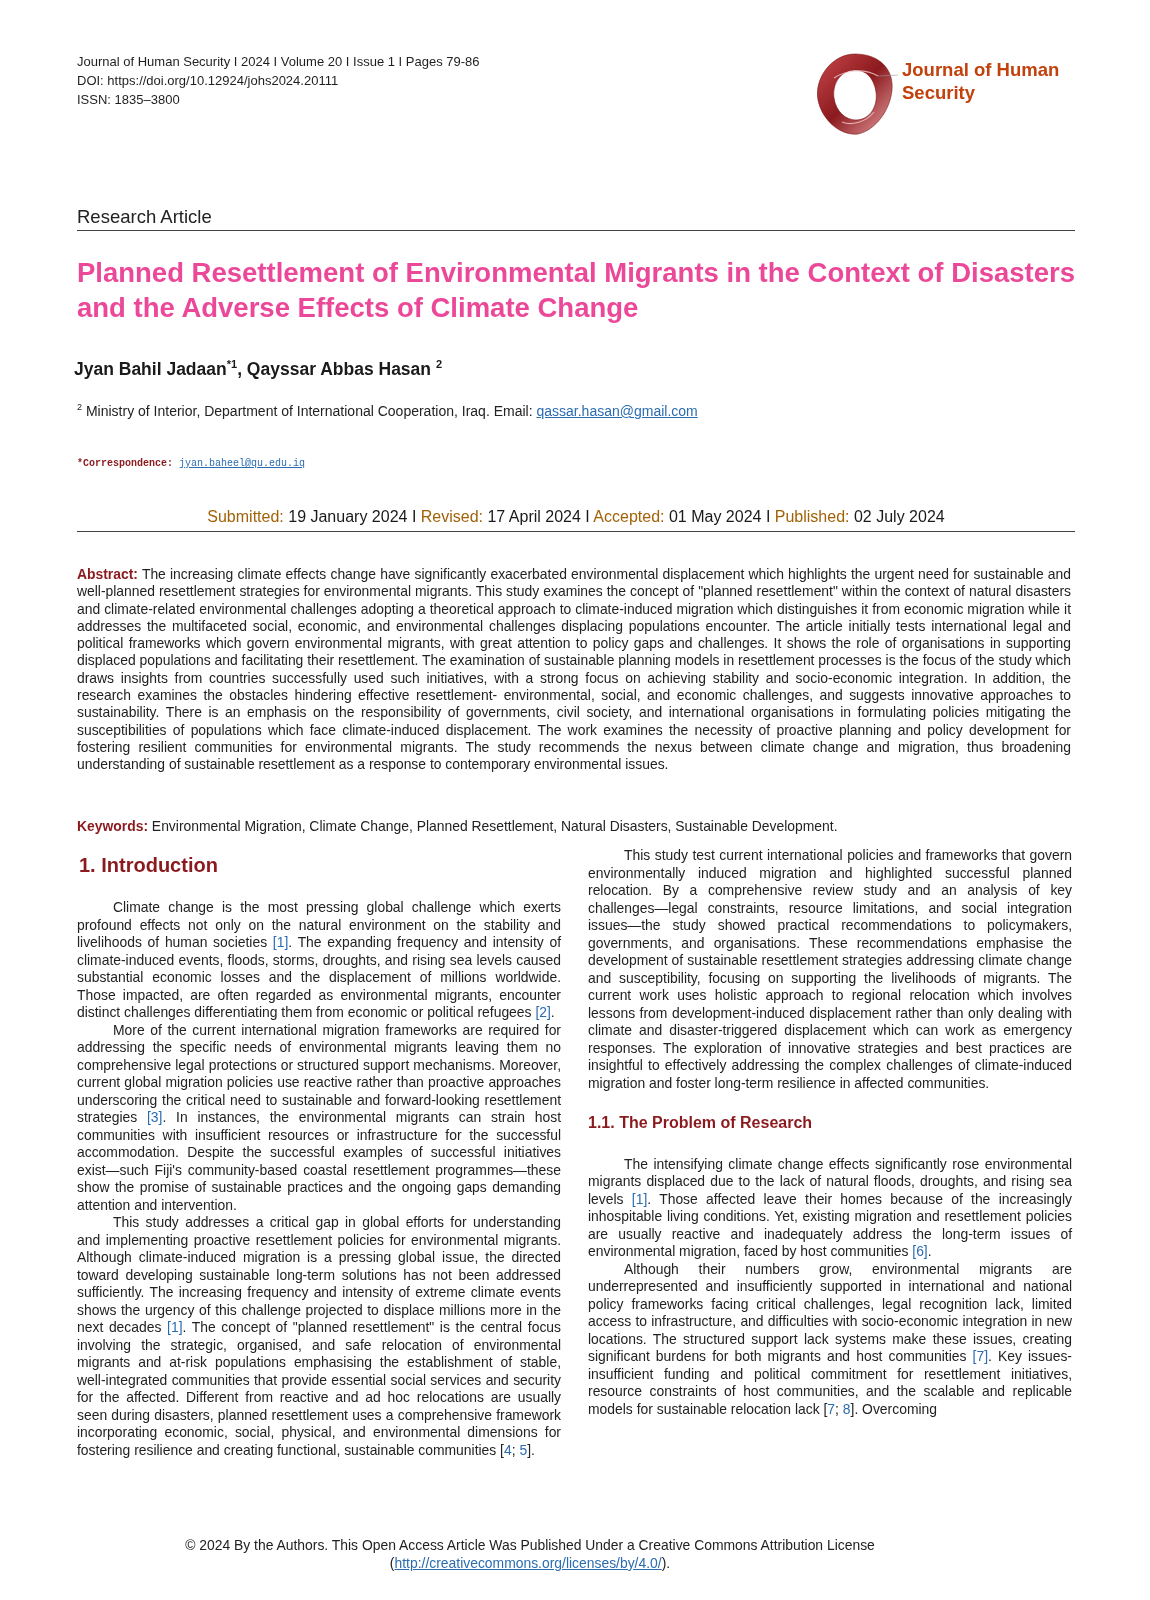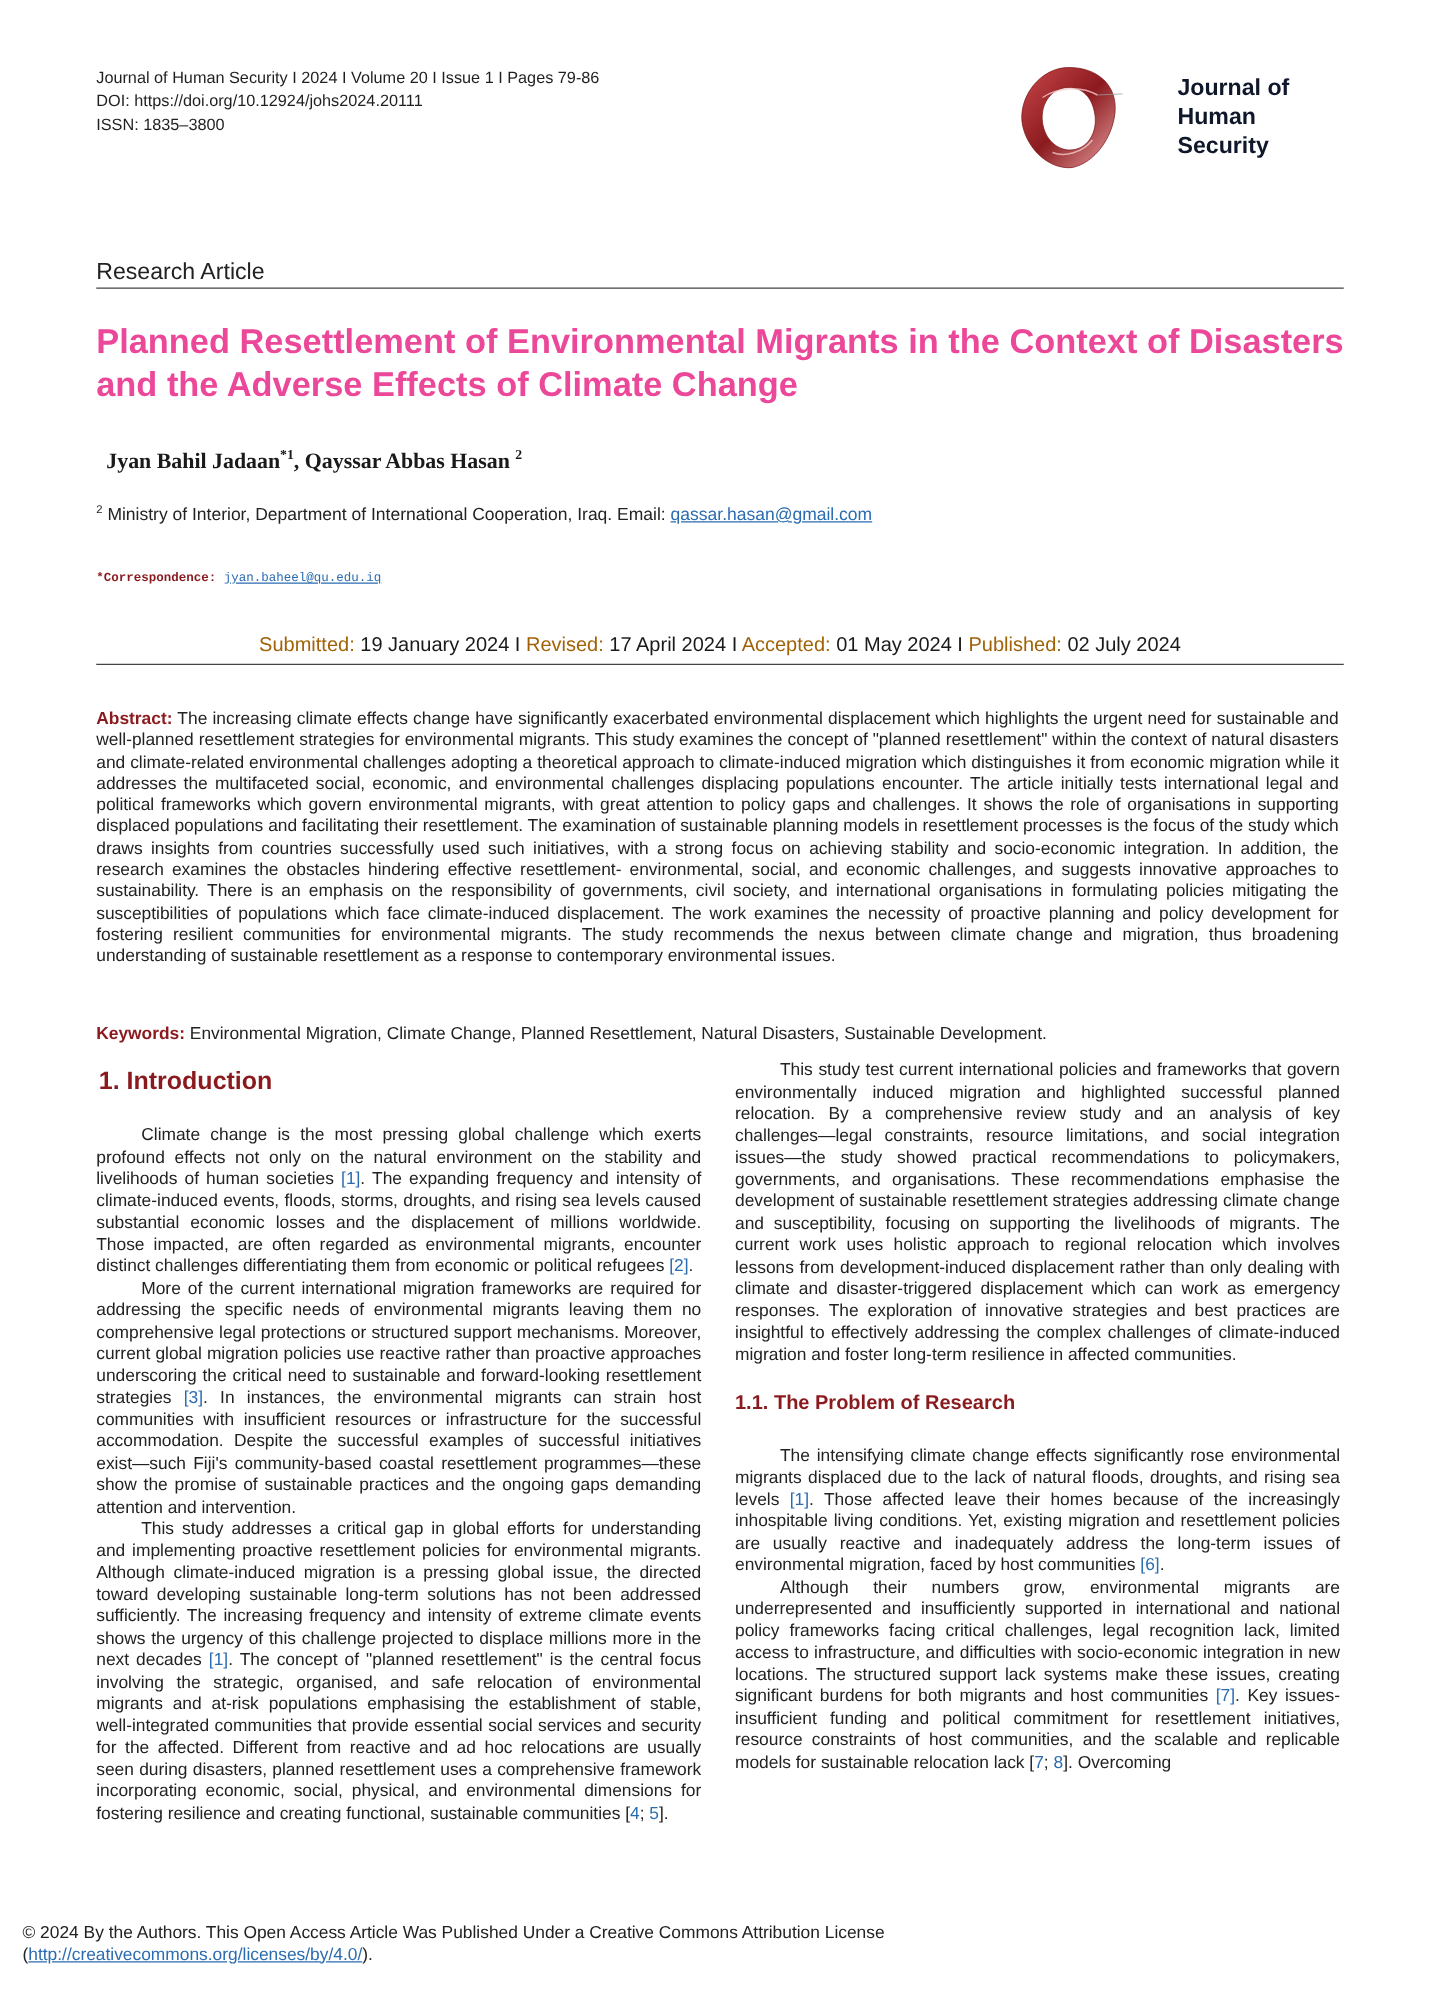--- a/index.html
+++ b/index.html
@@ -5,30 +5,30 @@
     html, body { margin: 0; padding: 0; background: #ffffff; }
     body { width: 1150px; height: 1600px; position: relative; overflow: hidden;
            font-family: "Liberation Sans", sans-serif; color: #1a1a1a; }
     .page { position: absolute; left: 0; top: 0; width: 1150px; height: 1600px; background: #fff; }
 
     .meta { position: absolute; left: 77px; top: 52px; font-size: 13px; line-height: 19px; color: #1f1f1f; }
     .meta div { white-space: nowrap; }
 
     .logo { position: absolute; left: 812px; top: 48px; width: 260px; height: 90px; }
     .logo svg { position: absolute; left: 0; top: 0; }
-    .logo-text { position: absolute; left: 90px; top: 10px; font-size: 18.5px; line-height: 23px; font-weight: bold; color: #0f172a; margin-left: 40px; }
+    .logo-text { position: absolute; left: 90px; top: 10px; font-size: 18.5px; line-height: 23px; font-weight: bold; color: #c2410c; }
 
     .article-type { position: absolute; left: 77px; top: 206px; font-size: 18.5px; color: #222; }
     .rule { position: absolute; left: 77px; width: 998px; height: 0; border-top: 1.3px solid #444; }
     .rule.r1 { top: 230px; }
     .rule.r2 { top: 531px; }
 
     .title { position: absolute; left: 77px; top: 255px; width: 998px; font-size: 27.5px; line-height: 35px; font-weight: bold; color: #ec4899; text-align: justify; text-align-last: left; }
 
-    .authors { position: absolute; left: 85px; top: 358px; font-size: 17.5px; font-weight: bold; color: #1a1a1a; font-family: Liberation Serif, serif; }
+    .authors { position: absolute; left: 74px; top: 358px; font-size: 17.5px; font-weight: bold; color: #1a1a1a; }
     .authors sup { font-size: 11px; }
 
     .affils { position: absolute; left: 77px; top: 398px; font-size: 14px; line-height: 18px; color: #222; }
     .affils sup { font-size: 9px; }
     a.lnk, .lnk { color: #2b6cb0; text-decoration: underline; }
 
     .corr { position: absolute; left: 77px; top: 458px; font-size: 10px; color: #222; font-family: Liberation Mono, monospace; }
     .corr .lbl { color: #8b1a1e; font-weight: bold; }
 
     .dates { position: absolute; left: 77px; top: 508px; width: 998px; text-align: center; font-size: 16px; color: #1a1a1a; }
@@ -41,21 +41,21 @@
 
     .col { position: absolute; top: 0; width: 484px; font-size: 13.9px; line-height: 17.5px; color: #222; text-align: justify; }
     .col.left { left: 77px; }
     .col.right { left: 588px; }
     .col p { margin: 0; text-indent: 36px; }
     .ref { color: #2b6cb0; }
 
     h2.sec { position: absolute; left: 77px; top: 852px; margin: 2px; font-size: 20px; font-weight: bold; color: #8b1a1e; }
     h3.subsec { margin: 0; font-size: 16px; font-weight: bold; color: #8b1a1e; text-indent: 0; }
 
-    .footer { position: absolute; left: 0; top: 1537px; width: 1060px; text-align: left; font-size: 13.9px; line-height: 17.5px; color: #222; margin-left: 18px; }
+    .footer { position: absolute; left: 0; top: 1537px; width: 1060px; text-align: center; font-size: 13.9px; line-height: 17.5px; color: #222; }
   </style>
 </head>
 <body>
 
 <div class="page">
 
   <div class="meta">
     <div>Journal of Human Security I 2024 I Volume 20 I Issue 1 I  Pages 79-86</div>
     <div>DOI: https://doi.org/10.12924/johs2024.20111</div>
     <div>ISSN: 1835–3800</div>

